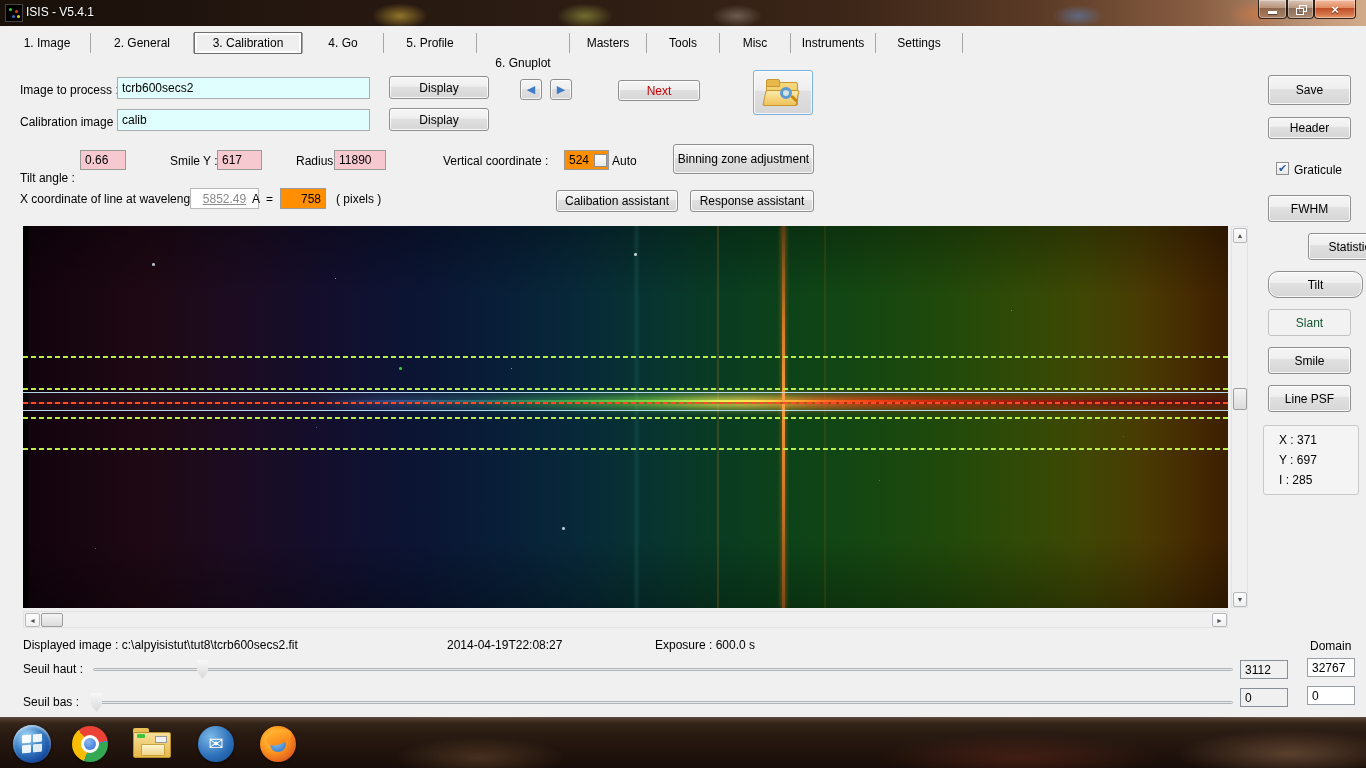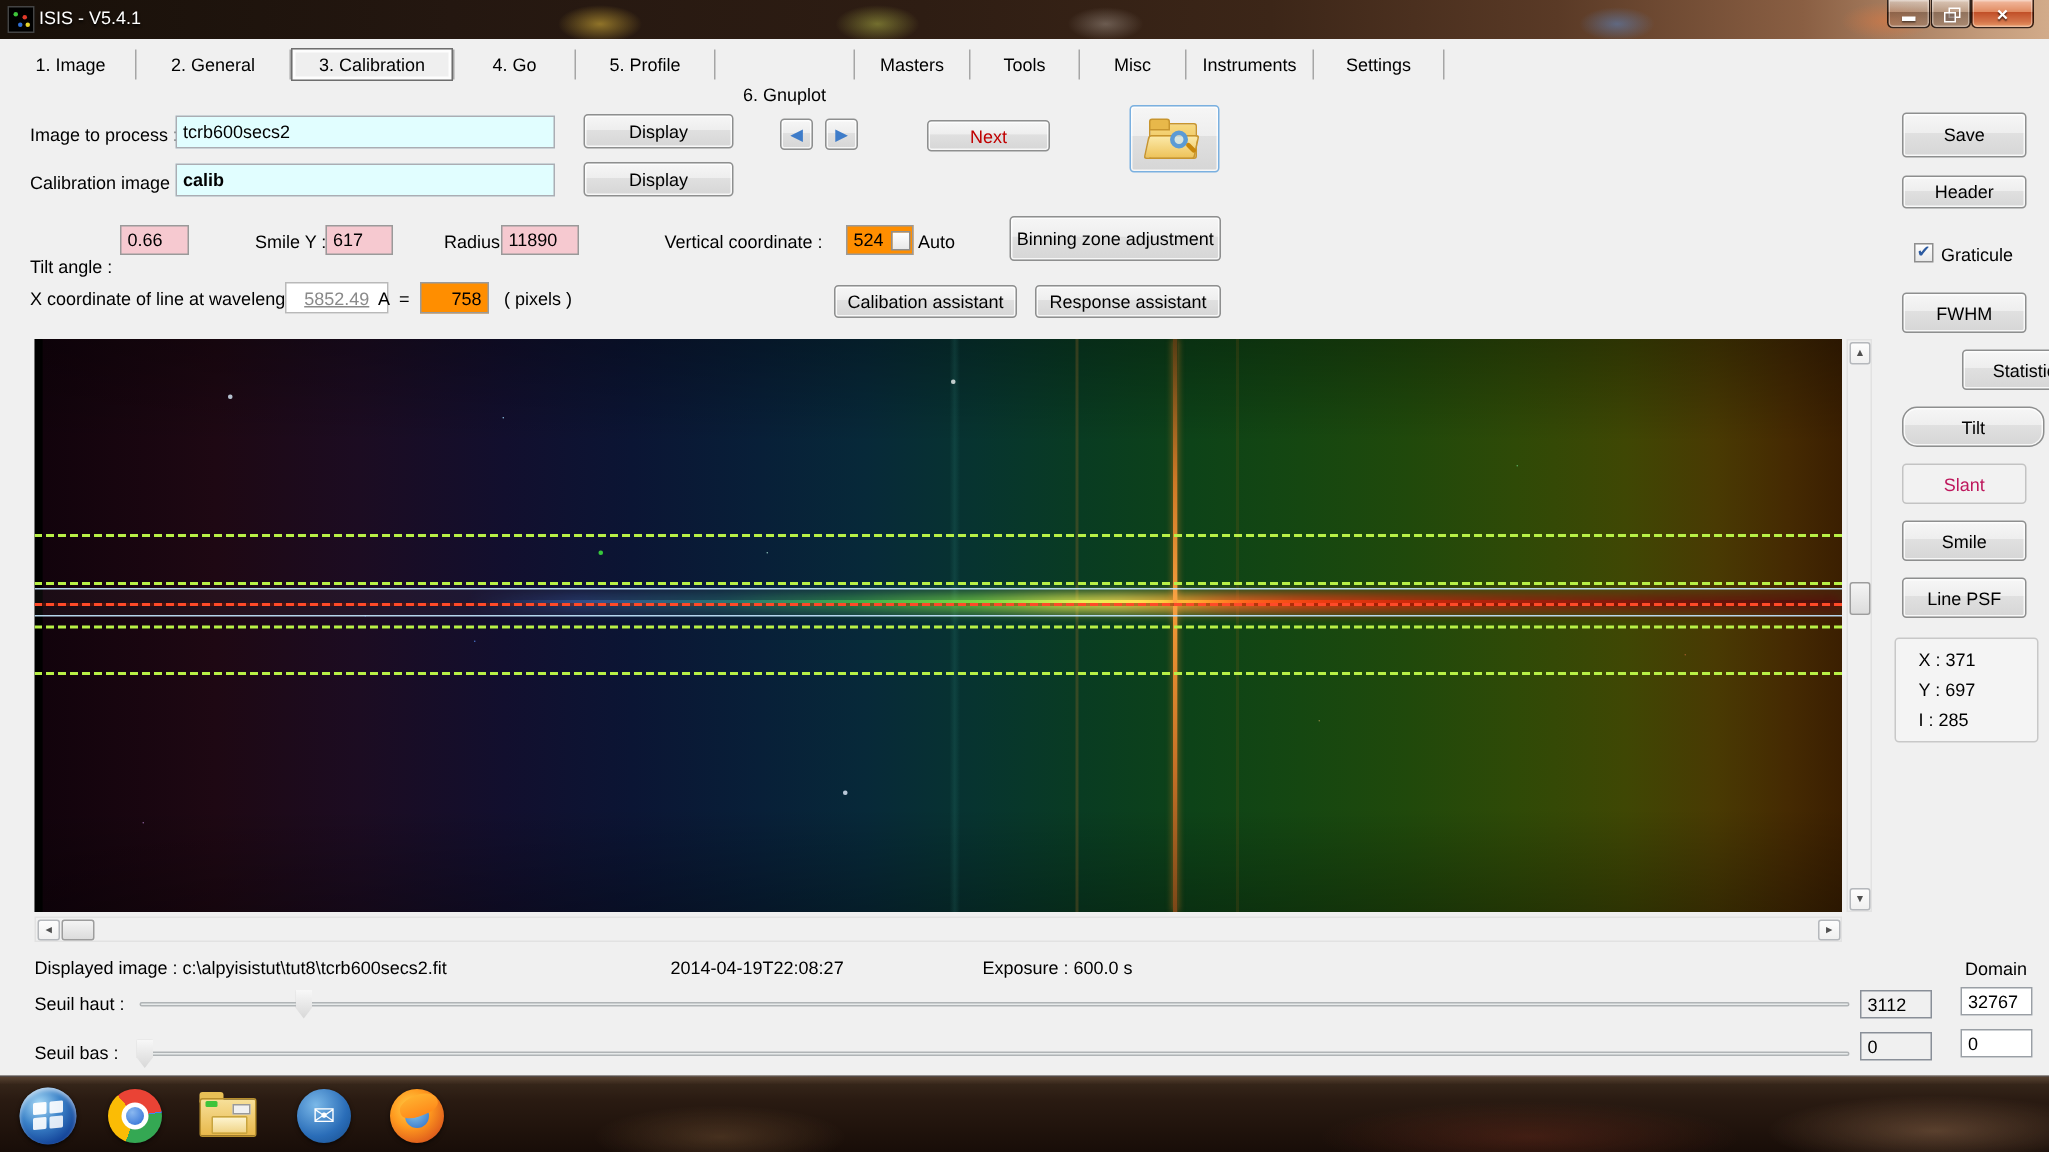--- a/index.html
+++ b/index.html
@@ -11,21 +11,21 @@
     font-size:12px;display:flex;align-items:center;padding:0 4px;white-space:nowrap;overflow:hidden;}
   .cyan{background:#e1feff;border:1px solid #abadb3;}
   .pink{background:#f6c9d0;border:1px solid #9a9a9a;}
   .orange{background:#ff8e00;border:1px solid #9a9a9a;}
   .gray{background:#fff;color:#8a8a8a;border:1px solid #b9b9b9;justify-content:center;}
   .ro{background:#f0f0f0;border:1px solid #898f98;}
   .btn{position:absolute;box-sizing:border-box;display:flex;align-items:center;justify-content:center;
     font-size:12px;color:#000;cursor:default;border:1px solid #8e8f8f;border-radius:3px;
     background:linear-gradient(180deg,#f6f6f6,#eeeeee 45%,#e0e0e0 46%,#d6d6d6);
     box-shadow:inset 0 0 0 1px rgba(255,255,255,.8);}
-  .btn.disabled{color:#be185d;border-color:#c3c3c3;background:#f2f2f2;box-shadow:none;}
+  .btn.disabled{color:#14532d;border-color:#c3c3c3;background:#f2f2f2;box-shadow:none;}
   .chk{position:absolute;width:13px;height:13px;box-sizing:border-box;border:1px solid #8e8e8e;
     background:linear-gradient(180deg,#fefefe,#e8e8e8);display:flex;align-items:center;justify-content:center;
     font-size:11px;color:#2c5aa0;line-height:1;}
   
   #tabbar{position:absolute;left:4px;top:30px;height:25px;display:flex;align-items:center;}
   .tab{text-align:center;line-height:24px;white-space:nowrap;}
   .tabdiv{width:1px;height:20px;background:#a6a6a6;}
   .tab.selected{border:1px solid #6e6e6e;height:22px;line-height:20px;box-sizing:border-box;
     box-shadow:inset 0 0 0 2px #fdfdfd;background:#efefef;}
   
@@ -141,21 +141,21 @@
       <div class="tabdiv"></div>
     <div class="tab" style="width:86px;">Settings</div>
       <div class="tabdiv"></div>
   </div>
 
   <div class="lbl" style="left:20px;top:83px;">Image to process :</div>
   <div class="ibox cyan" style="left:117px;top:77px;width:253px;height:22px;">tcrb600secs2</div>
   <div class="btn" style="left:389px;top:76px;width:100px;height:23px;">Display</div>
 
   <div class="lbl" style="left:20px;top:115px;">Calibration image :</div>
-  <div class="ibox cyan" style="left:117px;top:109px;width:253px;height:22px;font-weight:bold;">calib</div>
+  <div class="ibox cyan" style="left:117px;top:109px;width:253px;height:22px;">calib</div>
   <div class="btn" style="left:389px;top:108px;width:100px;height:23px;">Display</div>
 
   <div class="btn" style="left:520px;top:79px;width:22px;height:21px;color:#3e7cc9;font-size:11px;">
       <span>◀</span>
     </div>
   <div class="btn" style="left:550px;top:79px;width:22px;height:21px;color:#3e7cc9;font-size:11px;">
       <span>▶</span>
     </div>
   <div class="btn" style="left:618px;top:80px;width:82px;height:21px;color:#c00000;">Next</div>
 

